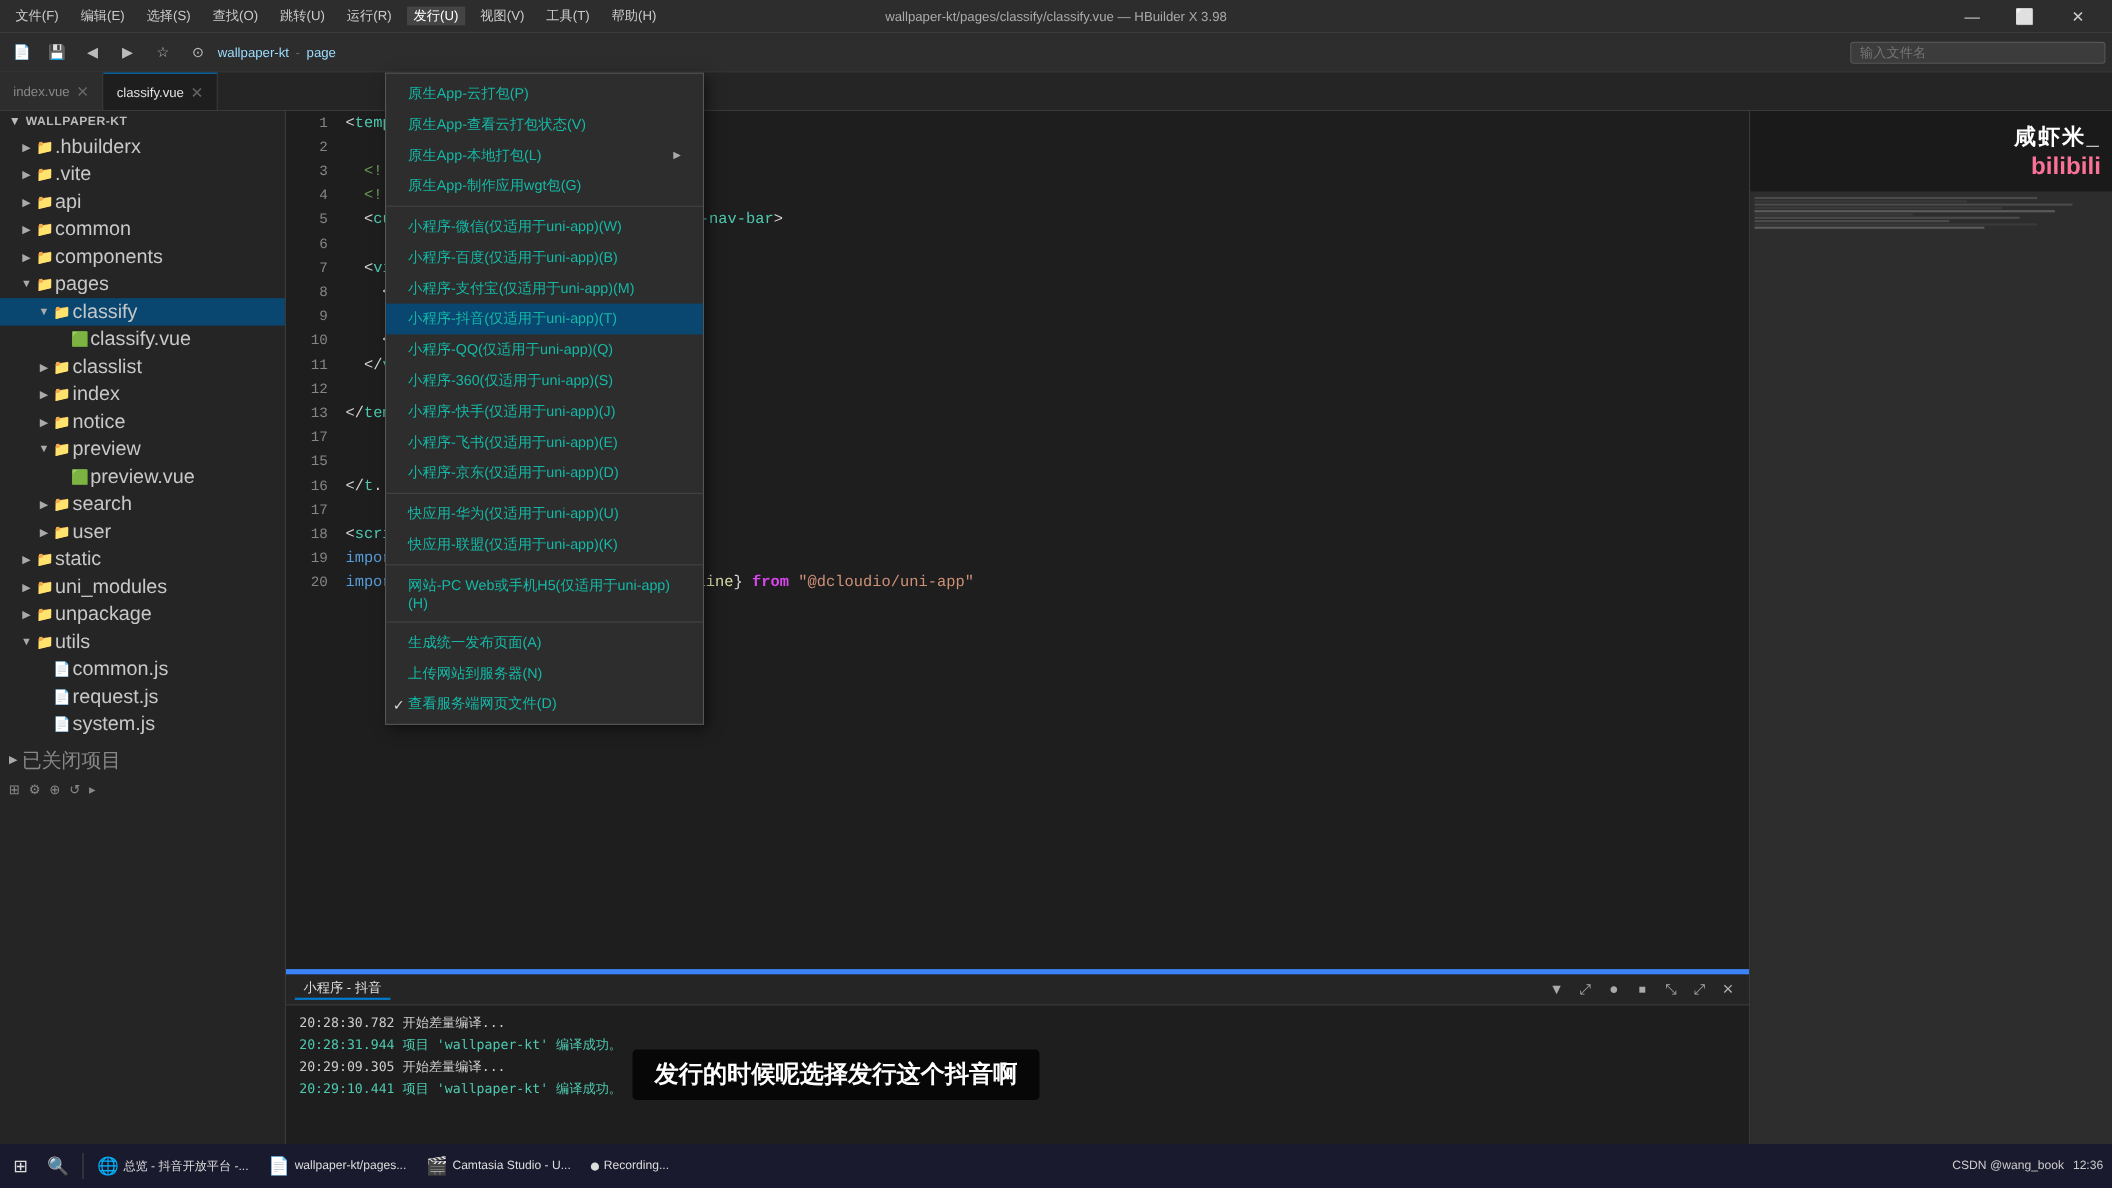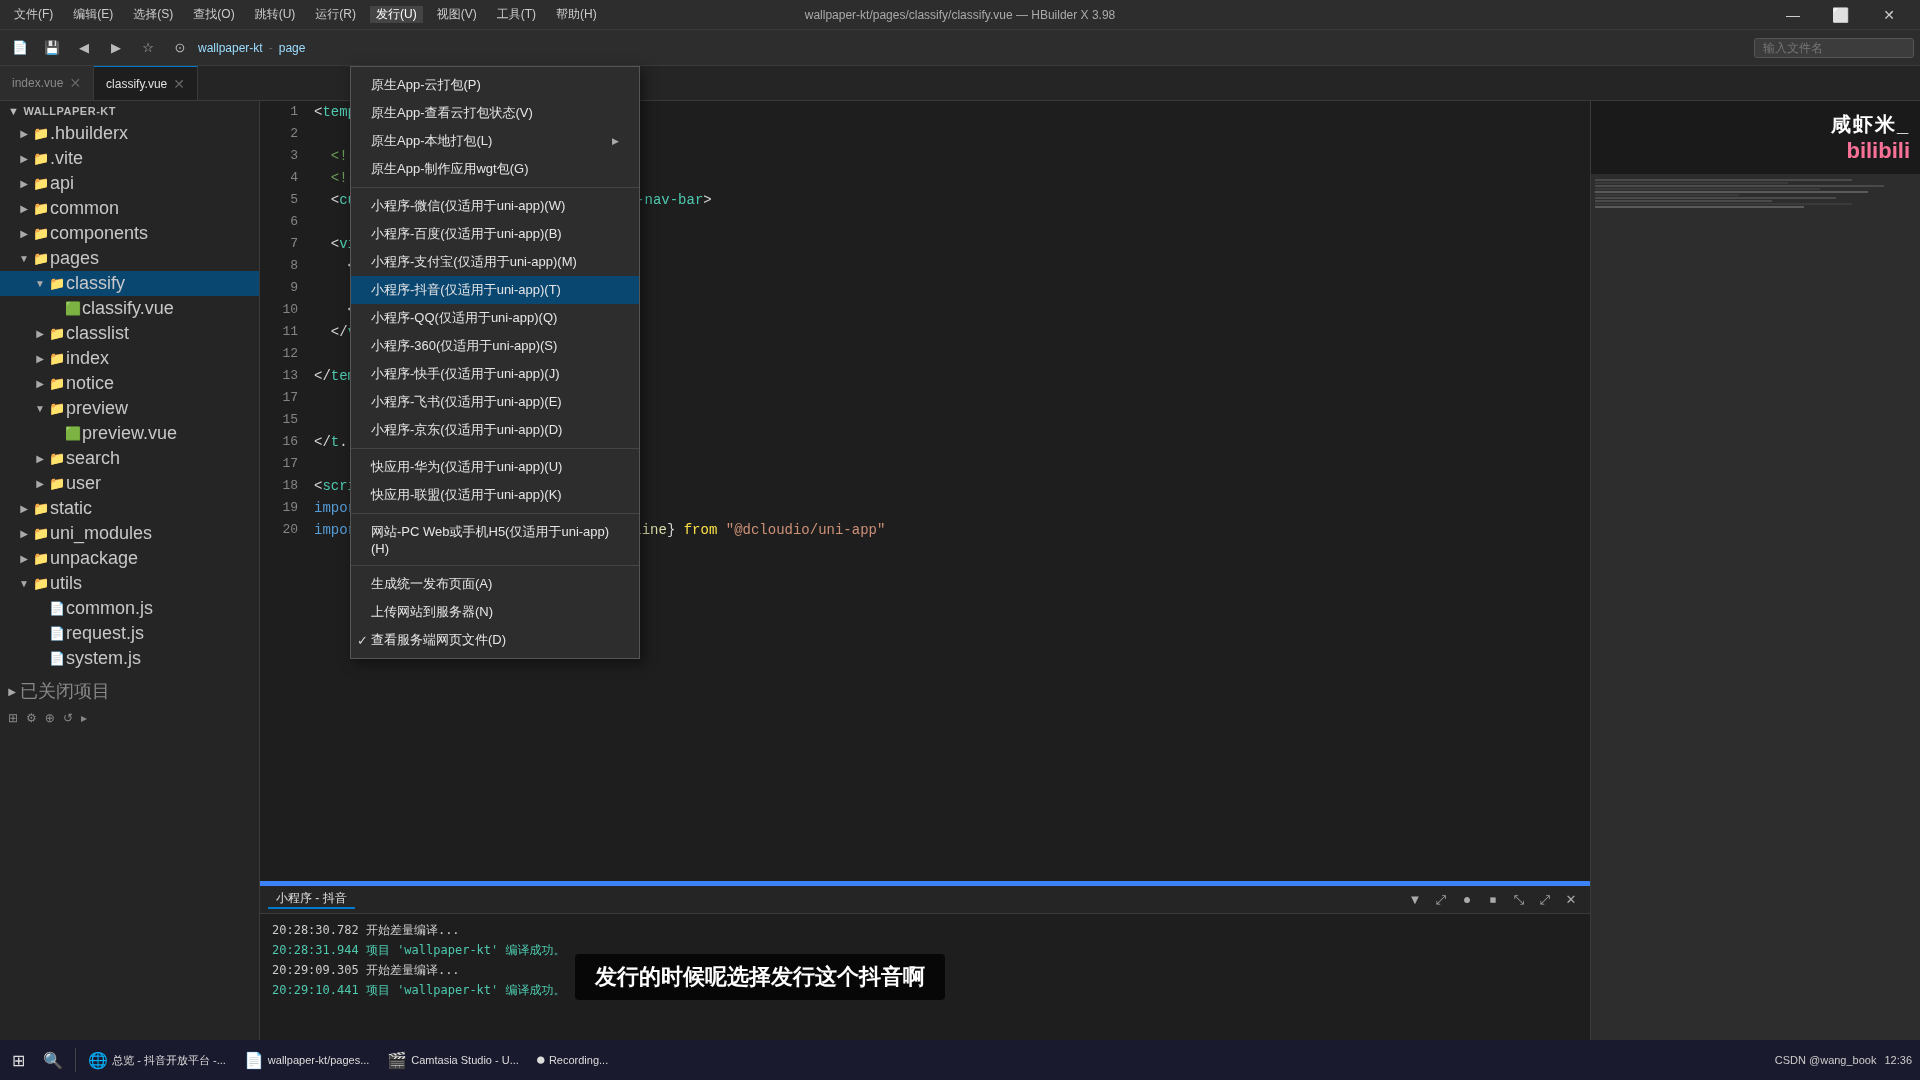--- a/index.html
+++ b/index.html
@@ -97,21 +97,21 @@
     }
     .breadcrumb-sep { color: #666; font-size: 12px; }
     #search-box {
       margin-left: auto;
       background: #3c3c3c;
       border: 1px solid #555;
       border-radius: 3px;
       padding: 2px 8px;
       color: #ccc;
       font-size: 12px;
-      width: 160px;
+      width: 232px;
       outline: none;
     }
 
     
     #tab-bar {
       height: 35px;
       background: #252526;
       display: flex;
       align-items: flex-end;
       border-bottom: 1px solid #3a3a3a;
@@ -218,21 +218,21 @@
       white-space: pre;
       padding-left: 4px;
     }
     .kw { color: #569cd6; }
     .tag { color: #4ec9b0; }
     .attr { color: #9cdcfe; }
     .str { color: #ce9178; }
     .comment { color: #6a9955; }
     .punct { color: #d4d4d4; }
     .fn { color: #dcdcaa; }
-    .from-kw { color: #fde047; }
+    .from-kw { color: #d946ef; font-weight: bold; }
 
     
     #dropdown-menu {
       position: absolute;
       top: 66px;
       left: 350px;
       width: 290px;
       background: #2d2d2d;
       border: 1px solid #555;
       box-shadow: 4px 4px 12px rgba(0,0,0,0.5);
@@ -243,21 +243,21 @@
       padding: 4px 0;
       border-bottom: 1px solid #444;
     }
     .menu-group:last-child { border-bottom: none; }
     .menu-entry {
       padding: 5px 20px 5px 20px;
       cursor: pointer;
       display: flex;
       align-items: center;
       justify-content: space-between;
-      color: #e5e5e5;
+      color: #14b8a6;
       position: relative;
     }
     .menu-entry.has-submenu::after {
       content: '▶';
       font-size: 9px;
       color: #aaa;
     }
     .menu-entry.checked::before {
       content: '✓';
       position: absolute;

